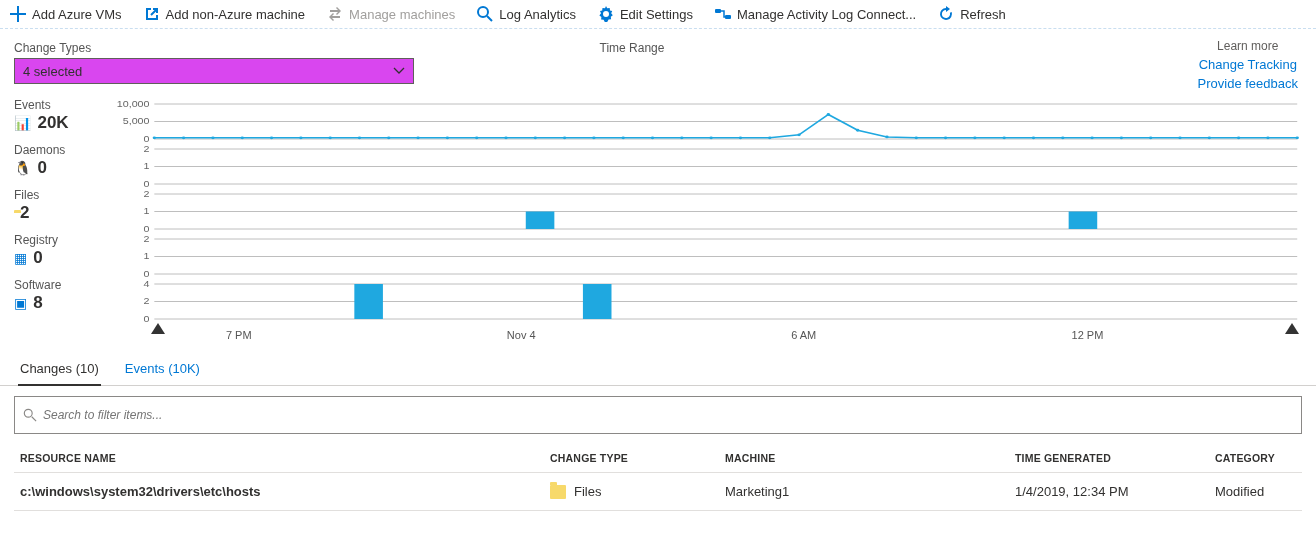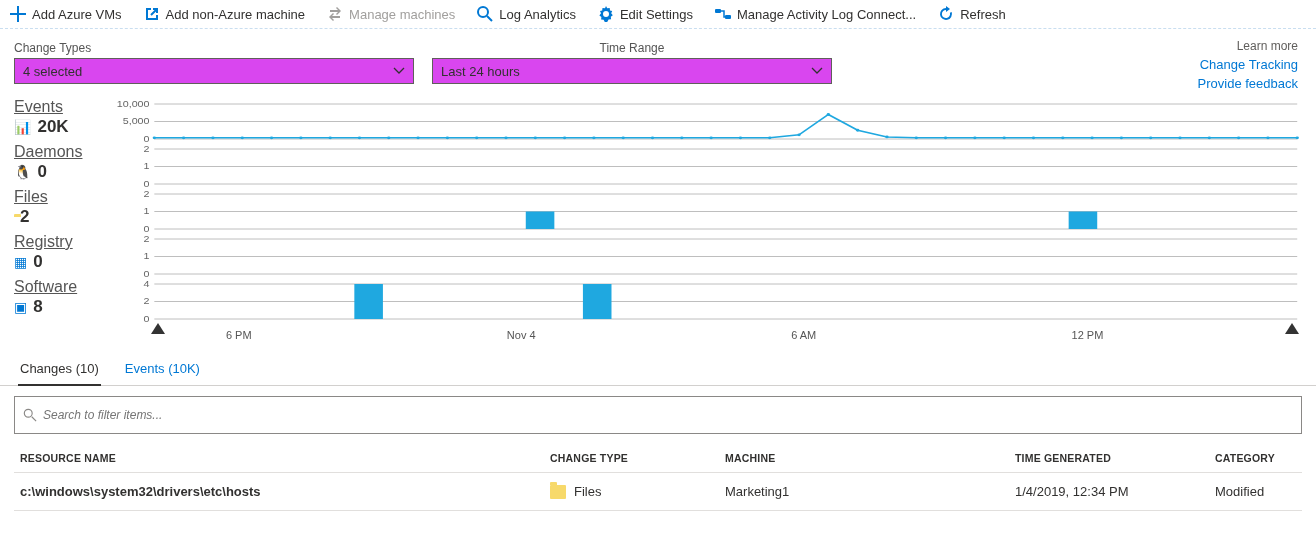--- a/index.html
+++ b/index.html
@@ -57,37 +57,37 @@
   }
   .select svg { width: 12px; height: 12px; }
 
   .learn-more {
     position: absolute;
     right: 18px;
     top: 10px;
     display: flex;
     flex-direction: column;
     gap: 4px;
-    text-align: right;
+    text-align: center;
   }
   .learn-more .lm-title { color: #605e5c; font-size: 12px; }
   .learn-more .lm-link { color: #0078d4; font-size: 13px; cursor: pointer; }
 
   
   .metrics-area {
     display: flex;
     padding: 10px 14px 0 14px;
   }
   .metric-labels {
     width: 95px;
     display: flex;
     flex-direction: column;
   }
   .metric-label-block { height: 45px; }
-  .metric-name { font-size: 16px; color: #555; text-decoration: underline; }
+  .metric-name { font-size: 12px; color: #555; }
   .metric-value-row { display: flex; align-items: center; gap: 6px; margin-top: 1px;}
   .metric-value { font-size: 17px; font-weight: 700; }
   .metric-icon { font-size: 14px; }
 
   .charts-col { flex: 1; display: flex; flex-direction: column; }
   .chart-strip { height: 45px; position: relative; }
   .chart-strip svg { width: 100%; height: 100%; display: block; }
   .grid-line { stroke: #888; stroke-width: 0.5; }
   .grid-tick-text { font-size: 9px; fill: #666; }
   .bar { fill: #1fa8e0; }
@@ -224,26 +224,20 @@
     <div class="control-label">Change Types</div>
     <div class="select">
       <span>4 selected</span>
       <svg viewBox="0 0 12 12">
           <path d="M1 3l5 5 5-5" stroke="#323130" stroke-width="1.3" fill="none"></path>
         </svg>
     </div>
   </div>
   <div class="control-group time-range">
     <div class="control-label">Time Range</div>
-    <div class="select">
-      <span>Last 24 hours</span>
-      <svg viewBox="0 0 12 12">
-          <path d="M1 3l5 5 5-5" stroke="#323130" stroke-width="1.3" fill="none"></path>
-        </svg>
-    </div>
   </div>
   <div class="learn-more">
     <span class="lm-title">Learn more</span>
     <span class="lm-link">Change Tracking</span>
     <span class="lm-link">Provide feedback</span>
   </div>
 </div>
 
 <div class="metrics-area">
   <div class="metric-labels">
@@ -381,21 +375,21 @@
           <rect x="397.25" y="6" width="23.95" height="35" class="bar"></rect>
         </svg>
       </div>
     </div>
 </div>
 
 <div class="x-axis">
   <div class="x-axis-inner" id="x-axis-inner">
       <div class="x-tri" style="left: 4%;"></div>
       <div class="x-tri" style="left: 99.2%;"></div>
-      <div class="x-tick" style="left: 10.8%;">6 PM</div>
+      <div class="x-tick" style="left: 10.8%;">7 PM</div>
       <div class="x-tick" style="left: 34.5%;">Nov 4</div>
       <div class="x-tick" style="left: 58.2%;">6 AM</div>
       <div class="x-tick" style="left: 82%;">12 PM</div>
     </div>
 </div>
 
 <div class="tabs">
   <div class="tab active">Changes (10)</div>
   <div class="tab">Events (10K)</div>
 </div>

